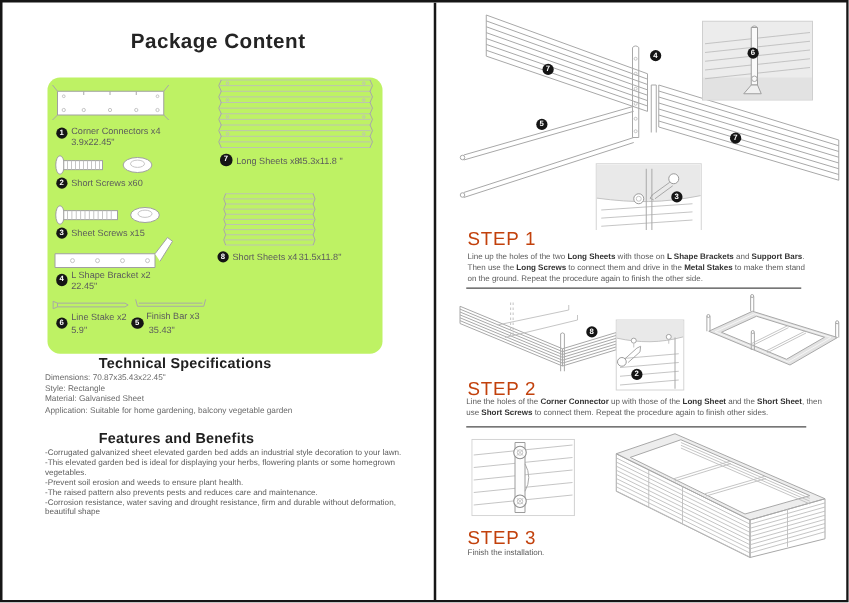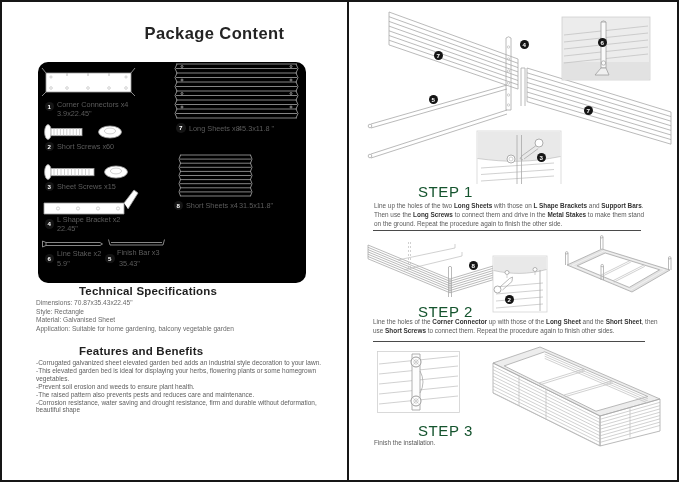--- a/index.html
+++ b/index.html
@@ -1,31 +1,31 @@
 <!DOCTYPE html>
 <html><head>
 <meta charset="utf-8">
 <style>
   html,body{margin:0;padding:0;background:#fff;}
   .page{position:relative;width:679px;height:482px;box-sizing:border-box;border:2px solid #161616;
         background:#fff;font-family:"Liberation Sans","DejaVu Sans",sans-serif;overflow:hidden;}
   .vdiv{position:absolute;left:345px;top:0;bottom:0;width:2px;background:#161616;}
   
   .title{position:absolute;left:0;top:22px;width:345px;text-align:center;font-size:16.5px;
-         font-weight:700;letter-spacing:.4px;color:#242424;padding-left:40px;}
-  .pkg-box{position:absolute;left:36px;top:60px;width:268px;height:221px;background:#000000;border-radius:10px;}
+         font-weight:700;letter-spacing:.4px;color:#242424;}
+  .pkg-box{position:absolute;left:36px;top:60px;width:268px;height:221px;background:#bef264;border-radius:10px;}
   .mk{position:absolute;width:9.5px;height:9.5px;border-radius:50%;background:#151515;color:#fff;
       font-size:6.2px;font-weight:700;line-height:9.7px;text-align:center;}
   .plbl{position:absolute;font-size:7.3px;color:#5c5c5c;white-space:nowrap;}
   .sec-h{position:absolute;font-size:11.5px;font-weight:700;color:#1f1f1f;letter-spacing:.2px;margin-left:43px;}
   .spec-lines{position:absolute;left:34px;top:297px;width:300px;font-size:6.6px;line-height:8.6px;color:#6a6a6a;}
   .feat-lines{position:absolute;left:34px;top:357px;width:302px;font-size:6.5px;line-height:7.9px;color:#5d5d5d;}
   
   .rpanel{position:absolute;left:347px;top:0;width:330px;height:478px;}
-  .step-h{position:absolute;font-size:15px;font-weight:400;color:#14532d;letter-spacing:.6px;margin-left:44px;}
+  .step-h{position:absolute;font-size:15px;font-weight:400;color:#c2410c;letter-spacing:.6px;}
   .step-p{position:absolute;font-size:6.4px;line-height:8.8px;color:#5a5a5a;}
   .step-p b{color:#333;font-weight:700;}
   .hline{position:absolute;height:1px;background:#4a4a4a;}
   svg{position:absolute;display:block;}
   svg .ln{stroke:#a8a8a8;stroke-width:.8;fill:none;}
   svg .fn{stroke:#bdbdbd;stroke-width:.7;fill:none;}
   svg .wh{fill:#fff;stroke:#a0a0a0;stroke-width:.8;}
 </style>
 </head>
 <body>

